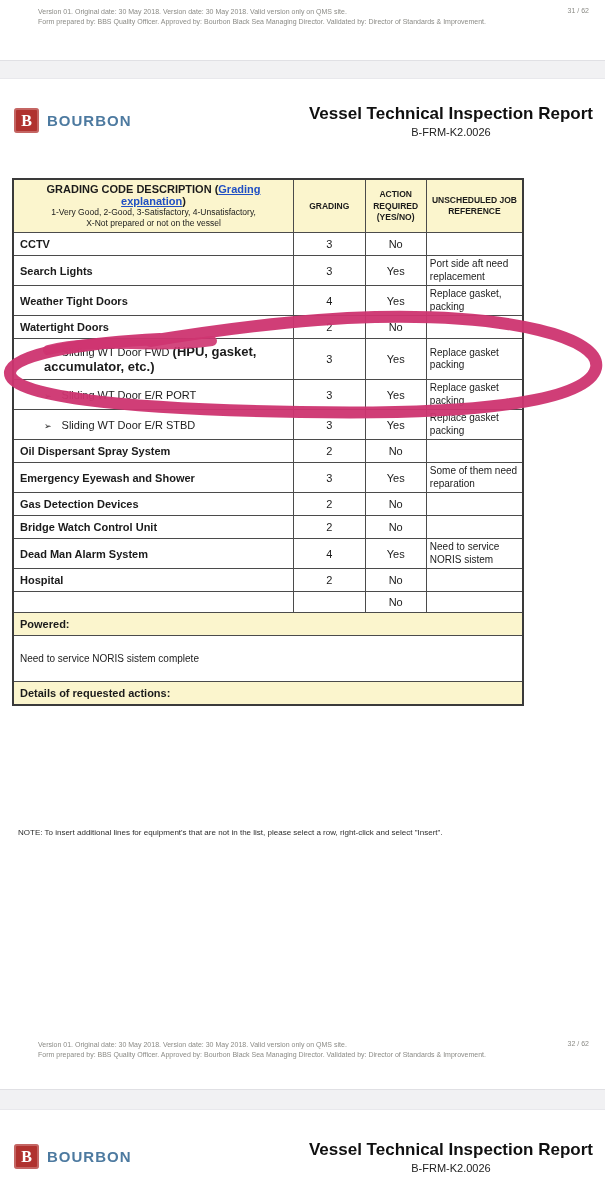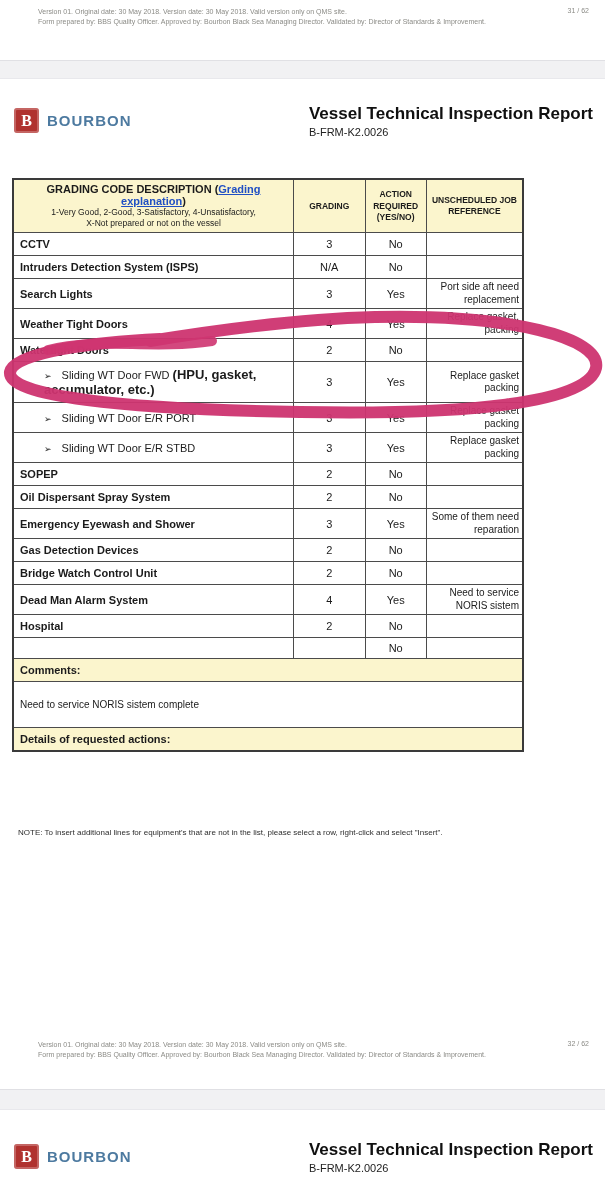--- a/index.html
+++ b/index.html
@@ -24,38 +24,38 @@
   .divider-2{top:1089px; height:21px;}
   
   .report-header{position:absolute; left:14px; right:12px; display:flex; justify-content:space-between; align-items:flex-start;}
   .header-1{top:104px;} .header-3{top:1140px;}
   .logo{display:flex; align-items:center; margin-top:4px;}
   .logo-box{width:25px; height:25px; background:var(--logo-red); border-radius:3px;
             display:flex; align-items:center; justify-content:center;
             box-shadow:inset 0 0 0 2px rgba(255,255,255,.25);}
   .logo-b{color:#fff; font-weight:bold; font-size:16px; line-height:1; font-family:"Liberation Serif",serif;}
   .brand{margin-left:8px; color:var(--brand-blue); font-weight:bold; font-size:15px; letter-spacing:1px;}
-  .title-wrap{text-align:left;}
+  .title-wrap{text-align:center;}
   .report-title{font-size:17px; font-weight:bold; color:#101010; line-height:1.15;}
   .form-code{font-size:11px; color:#222; margin-top:2px;}
   
   table.grading{position:absolute; top:178px; left:12px; width:512px;
                 border-collapse:collapse; border:2px solid #3a3a3a;}
   table.grading td, table.grading th{border:1px solid var(--border); vertical-align:middle;}
   th.h-desc{background:var(--yellow); padding:3px 4px; text-align:center;}
   .h-desc-title{font-size:11px; font-weight:bold;}
   .h-link{color:var(--link-blue); text-decoration:underline; cursor:pointer;}
   .h-desc-sub{font-size:8.5px; font-weight:normal; line-height:1.3;}
   th.h-small{background:var(--yellow); font-size:8.5px; font-weight:bold; text-align:center; padding:3px 2px; line-height:1.3;}
   td.c-desc{padding:5px 6px; font-size:11px; font-weight:bold; text-align:left;}
   td.c-desc.plain{font-weight:normal; padding-left:30px;}
   .row-bullet{display:inline-block; margin-right:10px; font-size:9px;}
   .lbl-sub{font-size:13px; font-weight:bold;}
   td.c-grade, td.c-action{font-size:11px; text-align:center; padding:4px 2px;}
-  td.c-ref{font-size:10px; text-align:right; padding:2px 3px; line-height:1.25;}
+  td.c-ref{font-size:10px; text-align:left; padding:2px 3px; line-height:1.25;}
   td.sec-label{background:var(--yellow); font-size:11px; font-weight:bold; padding:5px 6px;}
   td.sec-value{font-size:10px; padding:17px 6px;margin-top:32px;}
   
   .note{position:absolute; top:828px; left:18px; right:14px; font-size:8px; color:#2d2d2d;}
   
   svg.marker{position:absolute; top:0; left:0; pointer-events:none; z-index:5;}
 </style>
 </head>
 <body>
 
@@ -102,26 +102,20 @@
     </tr>
   </thead>
   <tbody>
       <tr>
     <td class="c-desc"><span class="lbl-text">CCTV</span> </td>
     <td class="c-grade">3</td>
     <td class="c-action">No</td>
     <td class="c-ref"></td>
   </tr>
       <tr>
-    <td class="c-desc"><span class="lbl-text">Intruders Detection System (ISPS)</span> </td>
-    <td class="c-grade">N/A</td>
-    <td class="c-action">No</td>
-    <td class="c-ref"></td>
-  </tr>
-      <tr>
     <td class="c-desc"><span class="lbl-text">Search Lights</span> </td>
     <td class="c-grade">3</td>
     <td class="c-action">Yes</td>
     <td class="c-ref">Port side aft need replacement</td>
   </tr>
       <tr>
     <td class="c-desc"><span class="lbl-text">Weather Tight Doors</span> </td>
     <td class="c-grade">4</td>
     <td class="c-action">Yes</td>
     <td class="c-ref">Replace gasket, packing</td>
@@ -144,26 +138,20 @@
     <td class="c-action">Yes</td>
     <td class="c-ref">Replace gasket packing</td>
   </tr>
       <tr>
     <td class="c-desc plain"><span class="row-bullet">➢</span><span class="lbl-text">Sliding WT Door E/R STBD</span> </td>
     <td class="c-grade">3</td>
     <td class="c-action">Yes</td>
     <td class="c-ref">Replace gasket packing</td>
   </tr>
       <tr>
-    <td class="c-desc"><span class="lbl-text">SOPEP</span> </td>
-    <td class="c-grade">2</td>
-    <td class="c-action">No</td>
-    <td class="c-ref"></td>
-  </tr>
-      <tr>
     <td class="c-desc"><span class="lbl-text">Oil Dispersant Spray System</span> </td>
     <td class="c-grade">2</td>
     <td class="c-action">No</td>
     <td class="c-ref"></td>
   </tr>
       <tr>
     <td class="c-desc"><span class="lbl-text">Emergency Eyewash and Shower</span> </td>
     <td class="c-grade">3</td>
     <td class="c-action">Yes</td>
     <td class="c-ref">Some of them need reparation</td>
@@ -194,21 +182,21 @@
   </tr>
       <tr>
     <td class="c-desc"><span class="lbl-text"></span> </td>
     <td class="c-grade"></td>
     <td class="c-action">No</td>
     <td class="c-ref"></td>
   </tr>
     </tbody>
   <tbody>
     <tr>
-      <td class="sec-label" colspan="4">Comments:</td>
+      <td class="sec-label" colspan="4">Powered:</td>
     </tr>
     <tr>
       <td class="sec-value" colspan="4">Need to service NORIS sistem complete</td>
     </tr>
     <tr>
       <td class="sec-label" colspan="4">Details of requested actions:</td>
     </tr>
   </tbody>
 </table>
 

